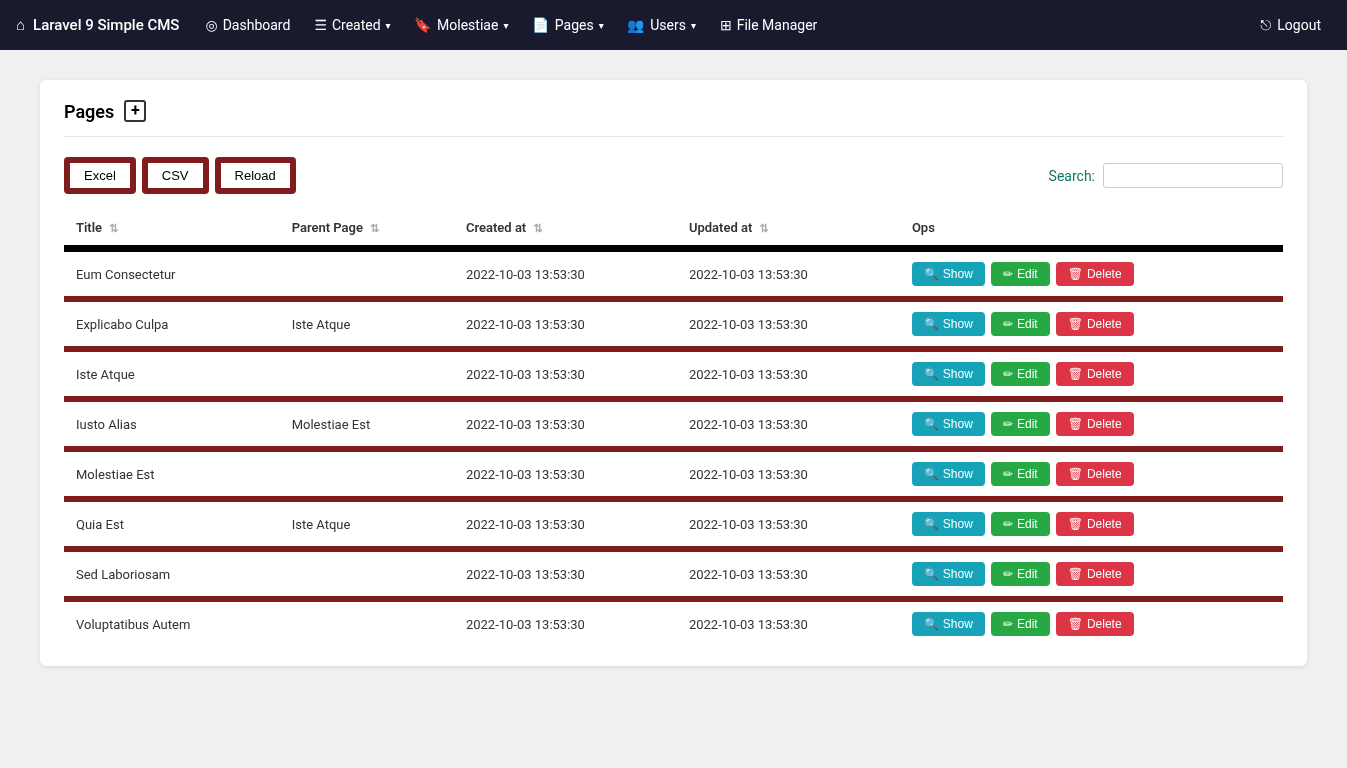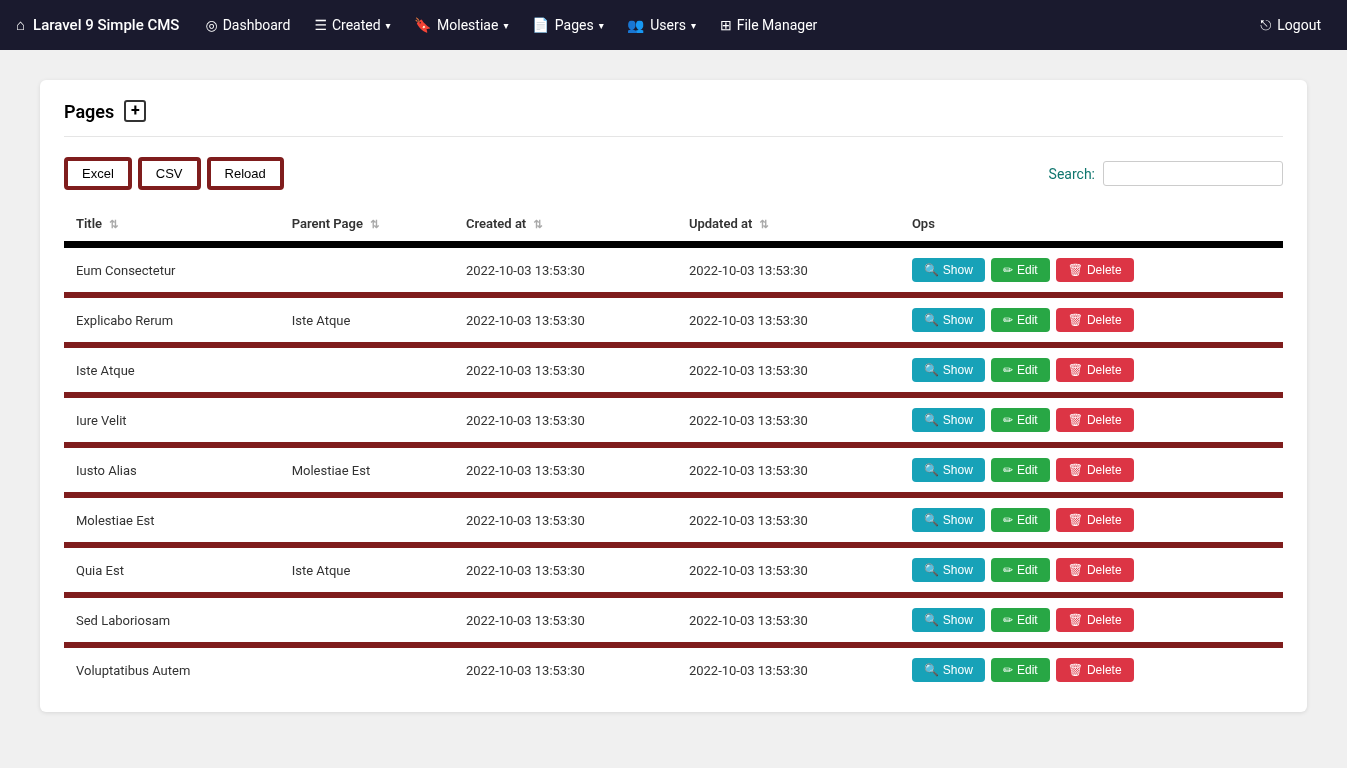--- a/index.html
+++ b/index.html
@@ -60,21 +60,21 @@
     }
 
     
     .toolbar {
       display: flex; align-items: center; justify-content: space-between;
       margin-bottom: 16px;
     }
     .toolbar-left { display: flex; gap: 6px; }
     .toolbar-right { display: flex; align-items: center; gap: 8px; }
     .btn-export {
-      border: 4px solid #7f1d1d; background: #fff; padding: 5px 14px;
+      border: 6px solid #7f1d1d; background: #fff; padding: 5px 14px;
       border-radius: 4px; cursor: pointer; font-size: 13px;
     }
     .search-label { font-size: 14px; color: #0f766e; }
     .search-input {
       border: 1px solid #ccc; padding: 4px 8px;
       border-radius: 3px; font-size: 13px; width: 180px; outline: none;
     }
 
     
     table { width: 100%; border-collapse: collapse; }
@@ -220,21 +220,21 @@
           Edit
         </button>
         <button class="btn-delete">
           <span>🗑</span>
           Delete
         </button>
       </div>
     </td>
   </tr>
           <tr>
-    <td>Explicabo Rerum</td>
+    <td>Explicabo Culpa</td>
     <td>Iste Atque</td>
     <td>2022-10-03 13:53:30</td>
     <td>2022-10-03 13:53:30</td>
     <td>
       <div class="action-btns">
         <button class="btn-show">
           <span>🔍</span>
           Show
         </button>
         <button class="btn-edit">
@@ -243,42 +243,20 @@
         </button>
         <button class="btn-delete">
           <span>🗑</span>
           Delete
         </button>
       </div>
     </td>
   </tr>
           <tr>
     <td>Iste Atque</td>
-    <td></td>
-    <td>2022-10-03 13:53:30</td>
-    <td>2022-10-03 13:53:30</td>
-    <td>
-      <div class="action-btns">
-        <button class="btn-show">
-          <span>🔍</span>
-          Show
-        </button>
-        <button class="btn-edit">
-          <span>✏</span>
-          Edit
-        </button>
-        <button class="btn-delete">
-          <span>🗑</span>
-          Delete
-        </button>
-      </div>
-    </td>
-  </tr>
-          <tr>
-    <td>Iure Velit</td>
     <td></td>
     <td>2022-10-03 13:53:30</td>
     <td>2022-10-03 13:53:30</td>
     <td>
       <div class="action-btns">
         <button class="btn-show">
           <span>🔍</span>
           Show
         </button>
         <button class="btn-edit">

